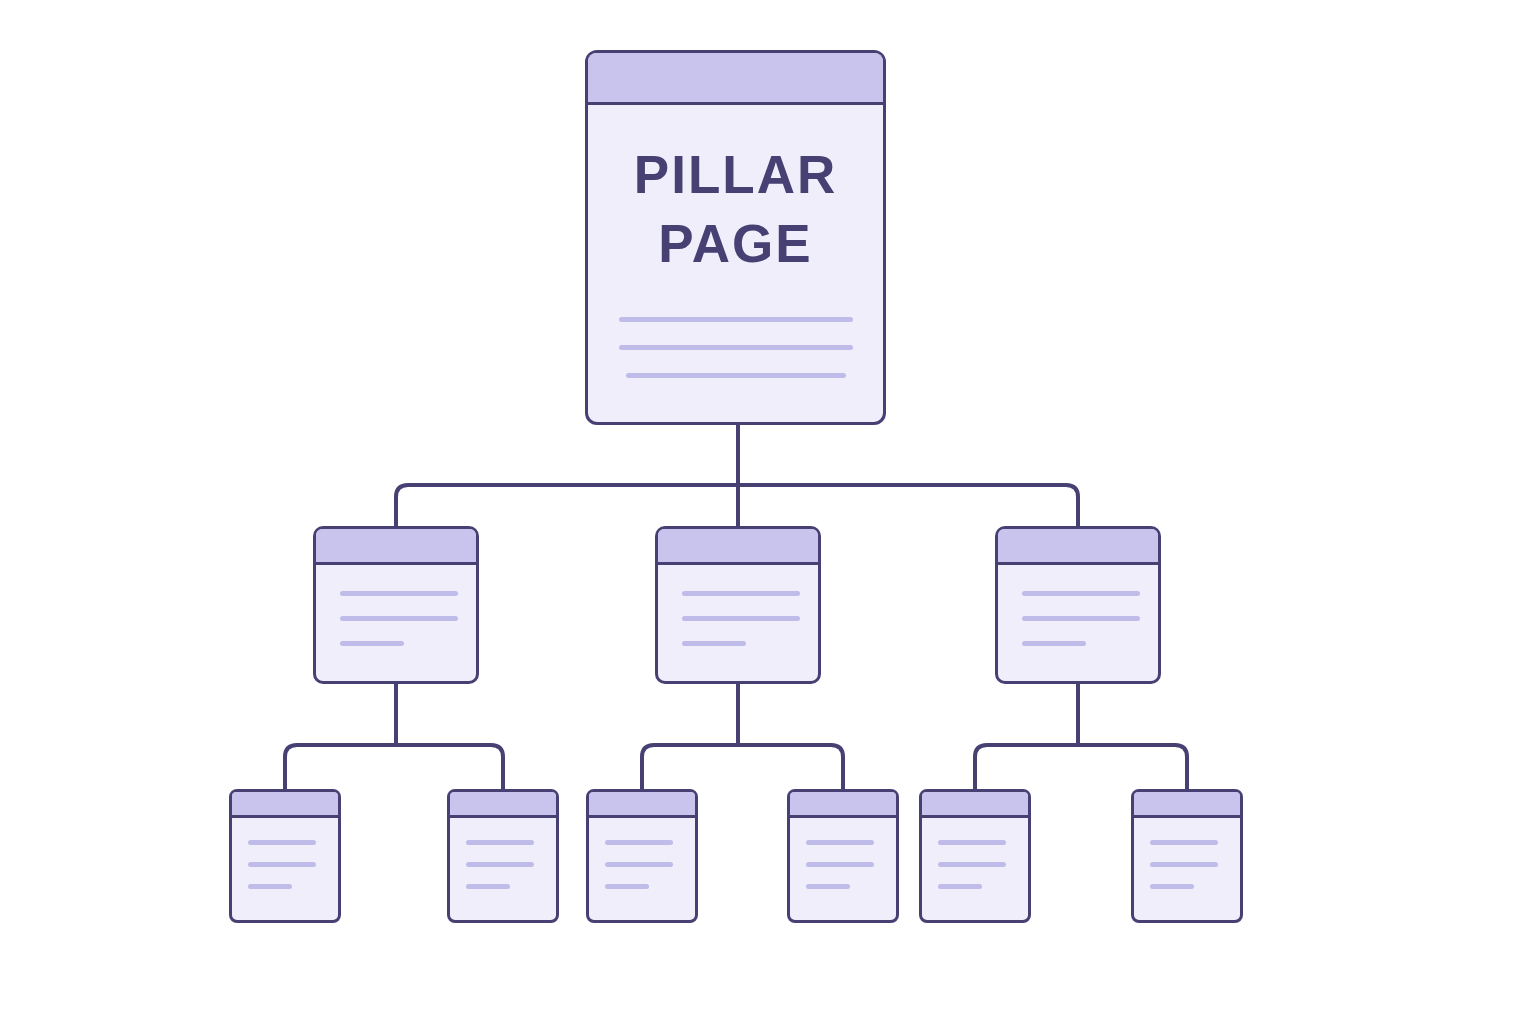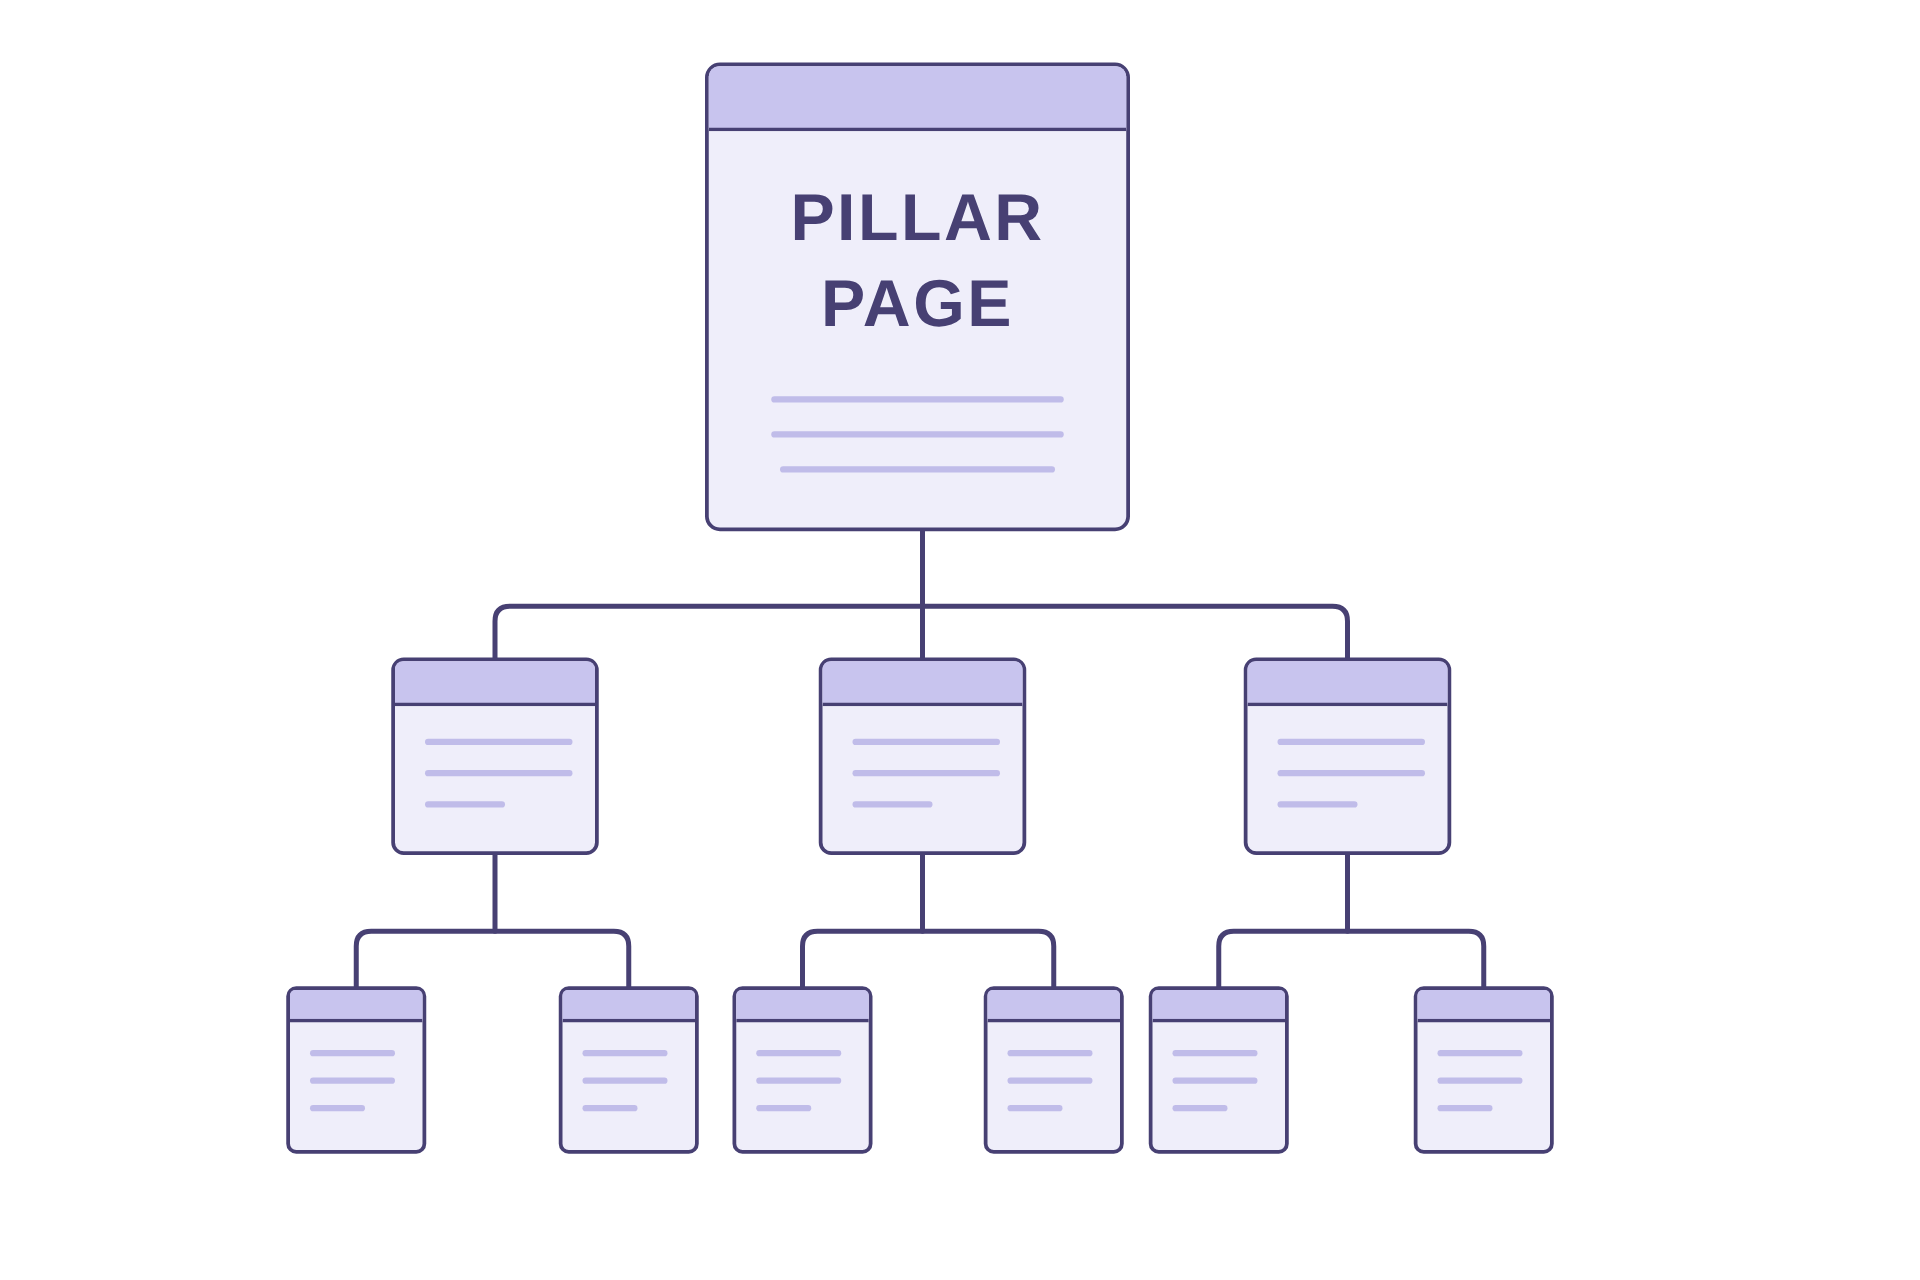--- a/index.html
+++ b/index.html
@@ -32,21 +32,21 @@
     background:var(--body-fill);
     border:3px solid var(--outline);
     z-index:1;
   }
   .card-header{
     background:var(--header-fill);
     border-bottom:3px solid var(--outline);
     width:100%;
   }
   
-  .pillar{left:564px;top:50px;width:340px;height:375px;border-radius:12px;}
+  .pillar{left:585px;top:50px;width:301px;height:375px;border-radius:12px;}
   .pillar .card-header{height:52px;border-radius:8px 8px 0 0;}
   .card-title{
     padding-top:36px;
     text-align:center;
     font-size:53px;
     font-weight:800;
     letter-spacing:2px;
     line-height:1.3;
     color:var(--title-color);
   }

